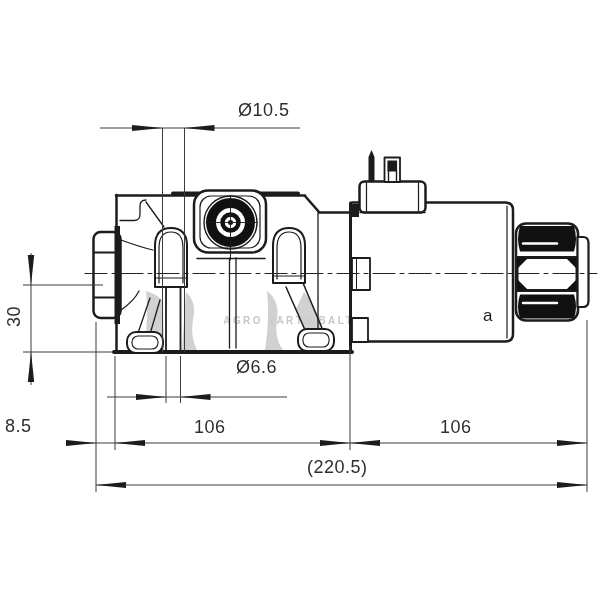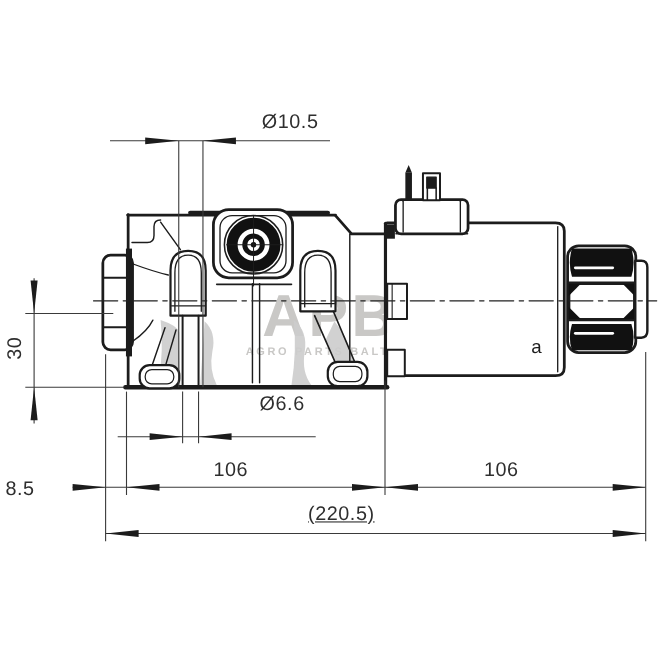--- a/index.html
+++ b/index.html
@@ -31,21 +31,20 @@
     left:-8px;top:306px;width:44px;text-align:center;
     transform:rotate(-90deg);
   }
   .lbl-a{font-size:17px;color:#1c1c1c;}
 </style>
 </head>
 <body>
 
 <div class="canvas">
 
-  <div class="wm wm-logo">APB</div>
   <div class="wm wm-sub">AGRO PARTS BALTIJA</div>
 
   <svg class="draw" width="600" height="600" viewBox="0 0 600 600">
     <g stroke="#1c1c1c" fill="none" stroke-linecap="round" stroke-linejoin="round">
 
       <g stroke="none" fill="#cdcdcd" opacity="0.9">
         <path d="M146,291 Q161,296 163,302 L164,350 H144 Q149,318 146,291 Z"></path>
         <path d="M186,292 Q197,302 193,320 Q190,336 197,350 H182 Z"></path>
         <path d="M267,291 Q280,301 277,320 Q274,338 283,350 H265 Q270,318 267,291 Z"></path>
         <path d="M304,292 Q316,306 319,321 L327,345 L312,349 Q304,328 296,309 Z"></path>
@@ -174,19 +173,19 @@
       <polygon points="587,443 557,439.9 557,446.1"></polygon>
 
       <polygon points="96,485 126,481.9 126,488.1"></polygon>
       <polygon points="587,485 557,481.9 557,488.1"></polygon>
     </g>
   </svg>
 
   <div class="lbl center" style="left:238px;top:100px;width:60px;">Ø10.5</div>
   <div class="lbl center" style="left:236px;top:357px;width:52px;">Ø6.6</div>
   <div class="lbl lbl-30">30</div>
-  <div class="lbl" style="left:5px;top:416px;margin-top:18px;">8.5</div>
+  <div class="lbl" style="left:5px;top:416px;">8.5</div>
   <div class="lbl center" style="left:194px;top:417px;width:44px;">106</div>
   <div class="lbl center" style="left:440px;top:417px;width:44px;">106</div>
-  <div class="lbl center" style="left:280px;top:457px;width:80px;text-decoration:underline;">(220.5)</div>
+  <div class="lbl center" style="left:307px;top:457px;width:80px;">(220.5)</div>
   <div class="lbl lbl-a" style="left:483px;top:306px;">a</div>
 
 </div>
 
 </body></html>

